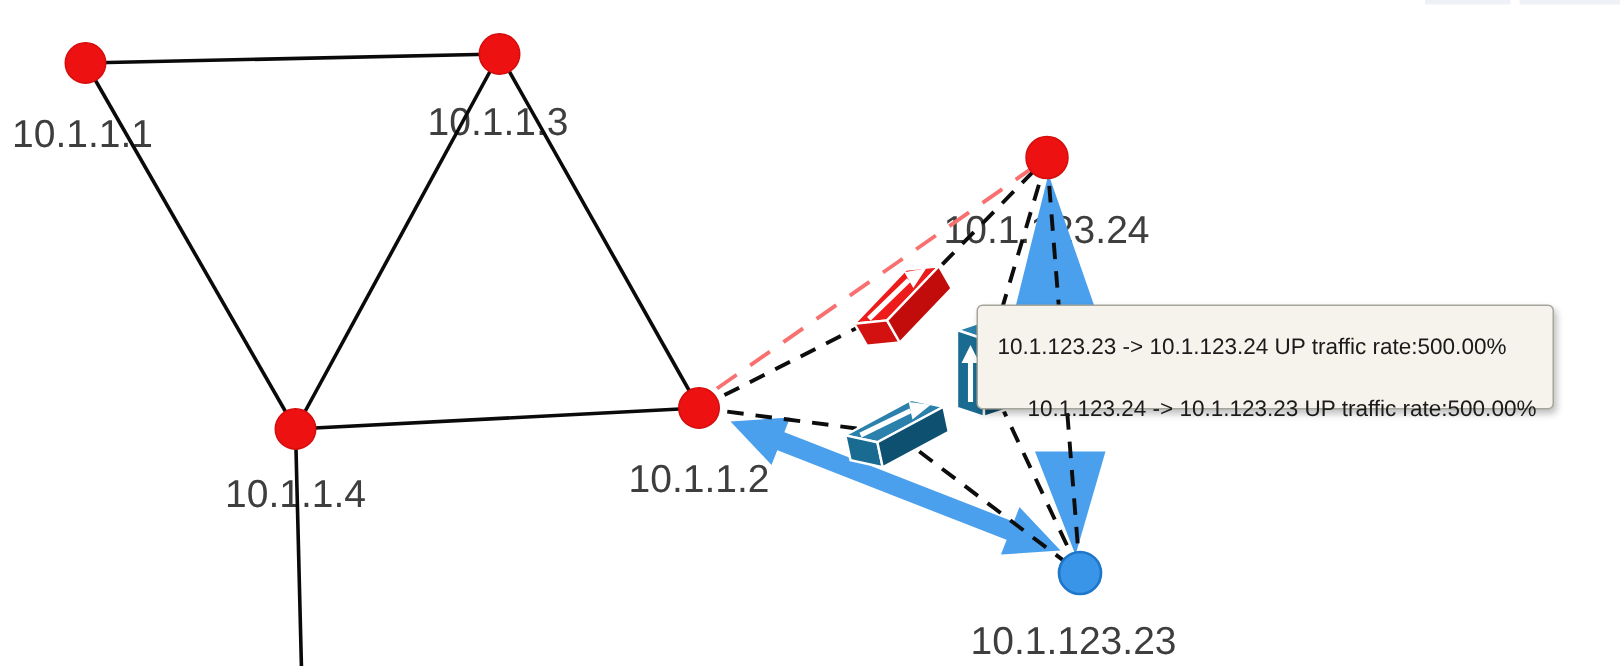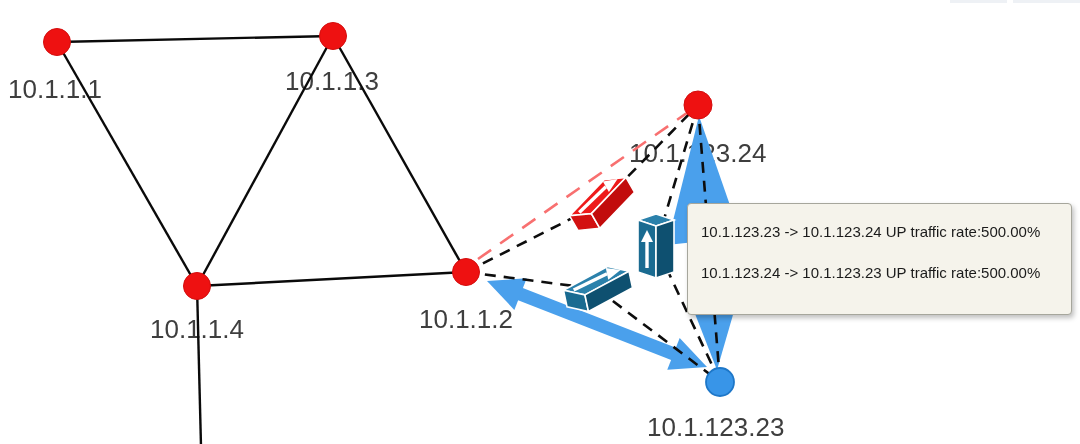--- a/index.html
+++ b/index.html
@@ -13,21 +13,21 @@
   .dash-black{stroke:#0d0d0d;stroke-width:2.6;fill:none;stroke-dasharray:11 8;}
   .dash-red{stroke:#f87070;stroke-width:2.6;fill:none;stroke-dasharray:16 11;}
   .tooltip{
     position:absolute;box-sizing:border-box;
     background:#f5f3eb;border:1px solid #a6a69c;border-radius:4px;
     box-shadow:2px 3px 5px rgba(0,0,0,0.25);
     padding:20px 0 0 13px;
     font-family:"Liberation Sans",sans-serif;font-size:15px;line-height:15px;color:#1b1b1b;
     white-space:nowrap;
   }
-  .tooltip .tline + .tline{margin-top:26px;}
+  .tooltip .tline + .tline{margin-top:26px;margin-left:20px;}
   .browser-bar{position:absolute;height:3px;top:0;background:#eef1f5;}
 </style>
 </head>
 <body>
 
 <svg id="topo" width="1080" height="444" viewBox="0 0 1080 444">
     <text x="8" y="98" class="nlabel">10.1.1.1</text>
     <text x="285" y="90" class="nlabel">10.1.1.3</text>
     <text x="150" y="338" class="nlabel">10.1.1.4</text>
     <text x="419" y="328" class="nlabel">10.1.1.2</text>
@@ -73,19 +73,19 @@
       <polygon points="-15,-4 -3,-4 -9,-16" fill="#fff"></polygon>
     </g>
     <circle cx="57" cy="42" r="13.5" fill="#ee1111" stroke="#d40d0d" stroke-width="1"></circle>
     <circle cx="333" cy="36" r="13.5" fill="#ee1111" stroke="#d40d0d" stroke-width="1"></circle>
     <circle cx="197" cy="286" r="13.5" fill="#ee1111" stroke="#d40d0d" stroke-width="1"></circle>
     <circle cx="466" cy="272" r="13.5" fill="#ee1111" stroke="#d40d0d" stroke-width="1"></circle>
     <circle cx="698" cy="105" r="14" fill="#ee1111" stroke="#d40d0d" stroke-width="1"></circle>
     <circle cx="720" cy="382" r="14" fill="#3895e8" stroke="#1e77c8" stroke-width="1.8"></circle>
   </svg>
 
-<div class="tooltip" id="tip" style="left: 687px; top: 203px; width: 385px; height: 112px;">
+<div class="tooltip" id="tip" style="left: 651px; top: 203px; width: 385px; height: 70px;">
   <div class="tline">10.1.123.23 -&gt; 10.1.123.24 UP traffic rate:500.00%</div>
   <div class="tline">10.1.123.24 -&gt; 10.1.123.23 UP traffic rate:500.00%</div>
 </div>
 
 <div class="browser-bar" style="left: 950px; top: 0px; width: 57px; height: 3px;"></div>
 <div class="browser-bar" style="left: 1013px; top: 0px; width: 67px; height: 3px;"></div>
 
 </body></html>

